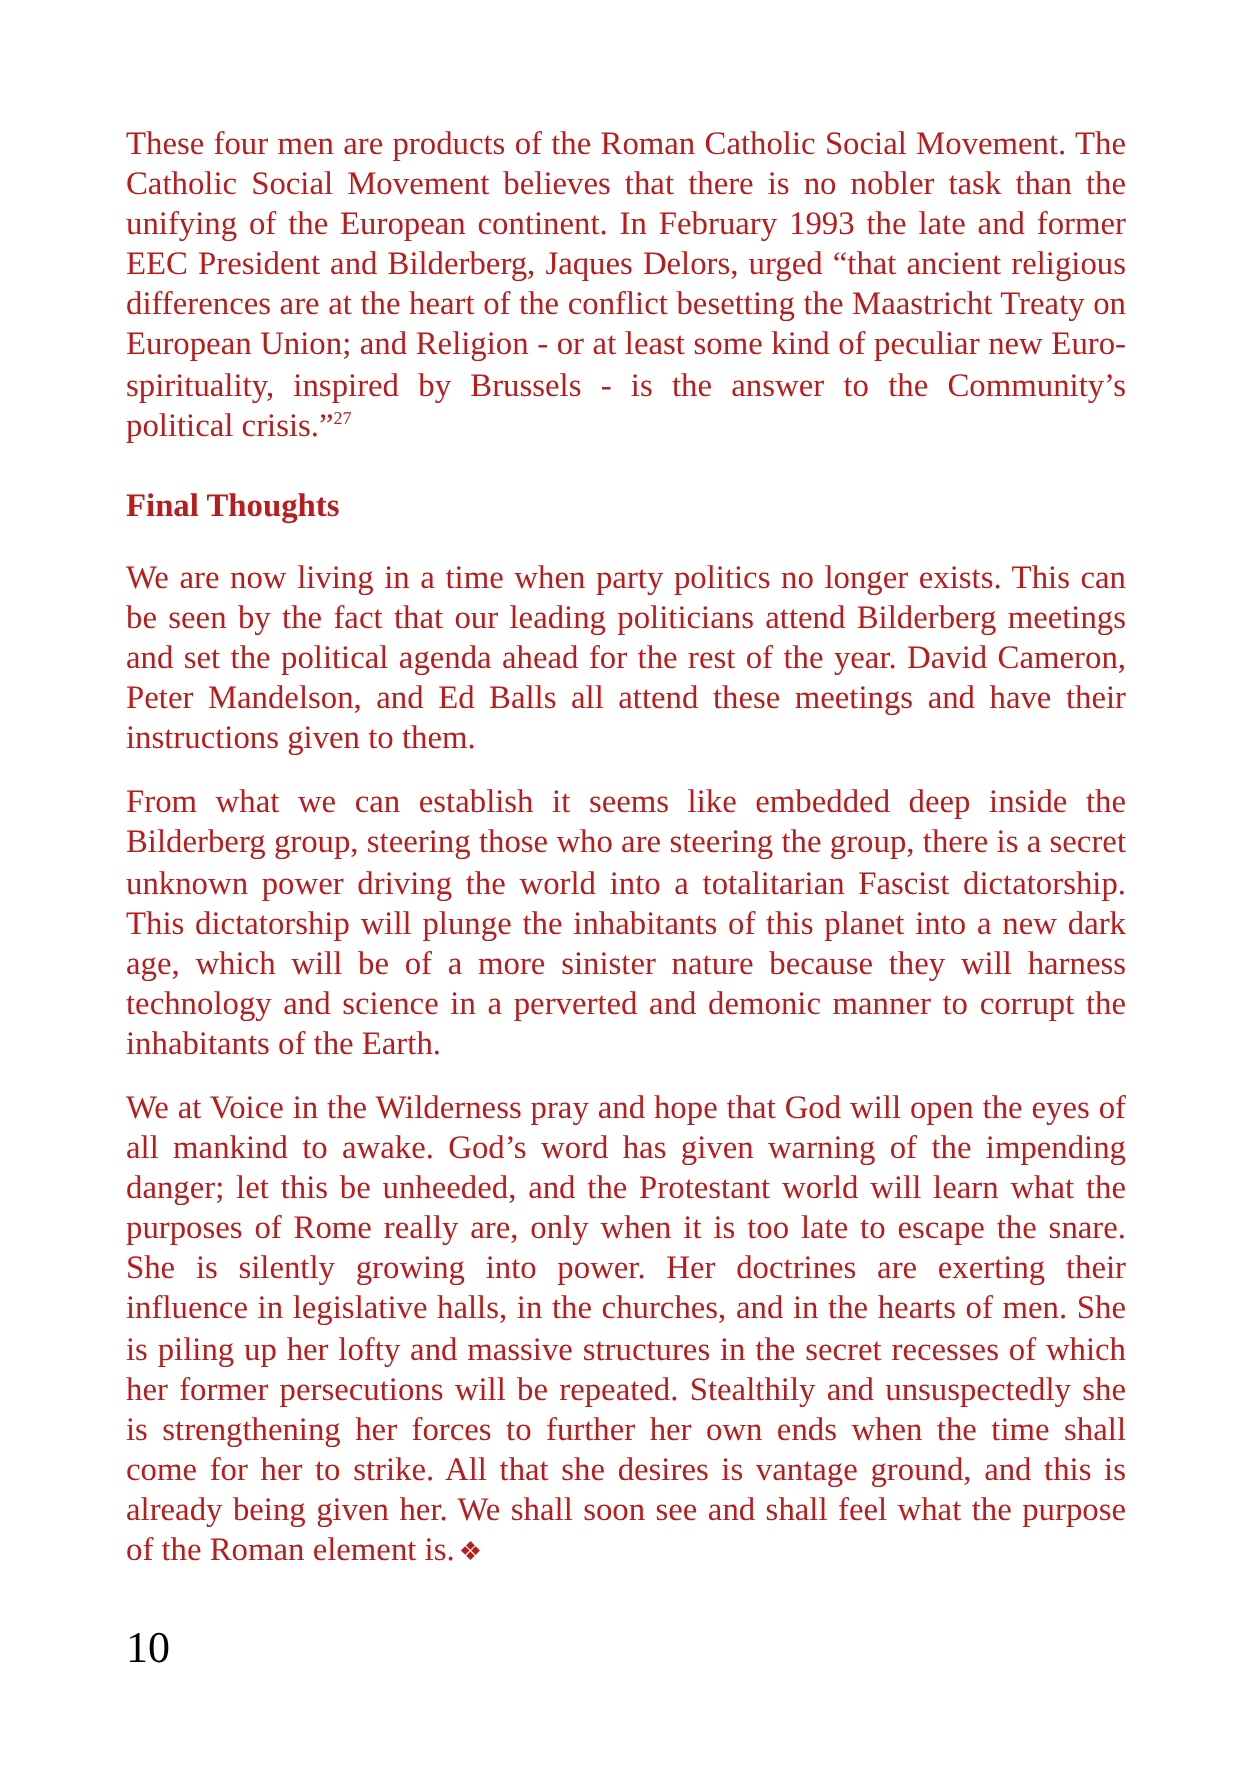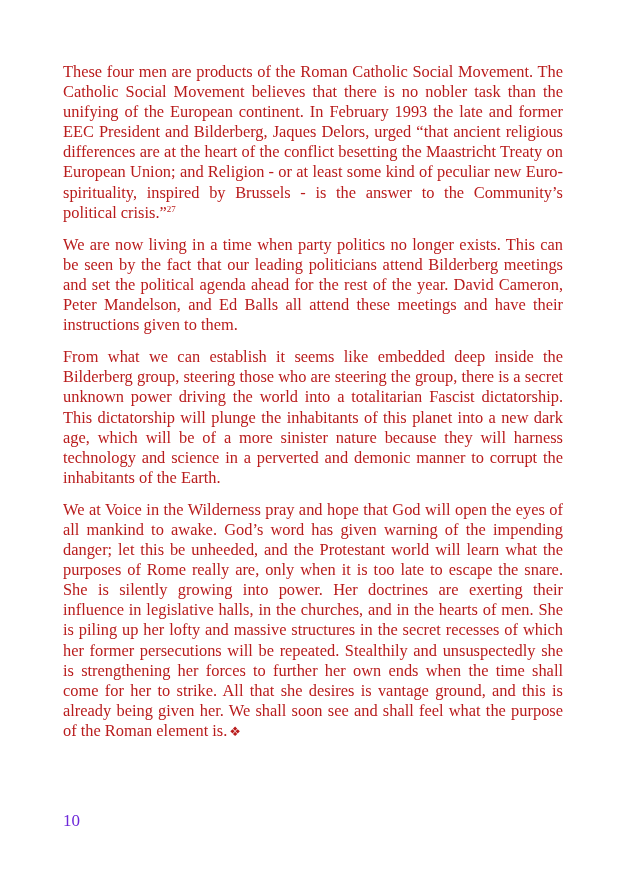--- a/index.html
+++ b/index.html
@@ -9,29 +9,30 @@
       font-family: "Liberation Serif", "DejaVu Serif", serif;
       font-size: 16.4px; line-height: 20.1px; color: #b91c1c;
     }
     .para { margin: 0 0 12px 0; text-align: justify; }
     .heading { margin: 20px 0 16px 0; font-weight: bold; font-size: 16.4px; }
     sup { font-size: 9px; line-height: 0; vertical-align: 6px; }
     .ornament { font-family: "DejaVu Sans", sans-serif; font-size: 13px; margin-left: 2px; }
     .page-number {
       position: absolute; left: 63px; top: 811px;
       font-family: "Liberation Serif", "DejaVu Serif", serif;
-      font-size: 17px; color: #6d28d9;
+      font-size: 22px; color: #000000;
     }
   </style>
 </head>
 <body>
 
 <div class="page">
   <p class="para"><span>These four men are products of the Roman Catholic Social Movement. The Catholic Social Movement believes that there is no nobler task than the unifying of the European continent. In February 1993 the late and former EEC President and Bilderberg, Jaques Delors, urged “that ancient religious differences are at the heart of the conflict besetting the Maastricht Treaty on European Union; and Religion - or at least some kind of peculiar new Euro-spirituality, inspired by Brussels - is the answer to the Community’s political crisis.”</span><sup>27</sup></p>
 
+  <h3 class="heading">Final Thoughts</h3>
 
   <p class="para">We are now living in a time when party politics no longer exists. This can be seen by the fact that our leading politicians attend Bilderberg meetings and set the political agenda ahead for the rest of the year. David Cameron, Peter Mandelson, and Ed Balls all attend these meetings and have their instructions given to them.</p>
 
   <p class="para">From what we can establish it seems like embedded deep inside the Bilderberg group, steering those who are steering the group, there is a secret unknown power driving the world into a totalitarian Fascist dictatorship. This dictatorship will plunge the inhabitants of this planet into a new dark age, which will be of a more sinister nature because they will harness technology and science in a perverted and demonic manner to corrupt the inhabitants of the Earth.</p>
 
   <p class="para"><span>We at Voice in the Wilderness pray and hope that God will open the eyes of all mankind to awake. God’s word has given warning of the impending danger; let this be unheeded, and the Protestant world will learn what the purposes of Rome really are, only when it is too late to escape the snare. She is silently growing into power. Her doctrines are exerting their influence in legislative halls, in the churches, and in the hearts of men. She is piling up her lofty and massive structures in the secret recesses of which her former persecutions will be repeated. Stealthily and unsuspectedly she is strengthening her forces to further her own ends when the time shall come for her to strike. All that she desires is vantage ground, and this is already being given her. We shall soon see and shall feel what the purpose of the Roman element is.</span><span class="ornament">❖</span></p>
 </div>
 
 <div class="page-number">10</div>
 

